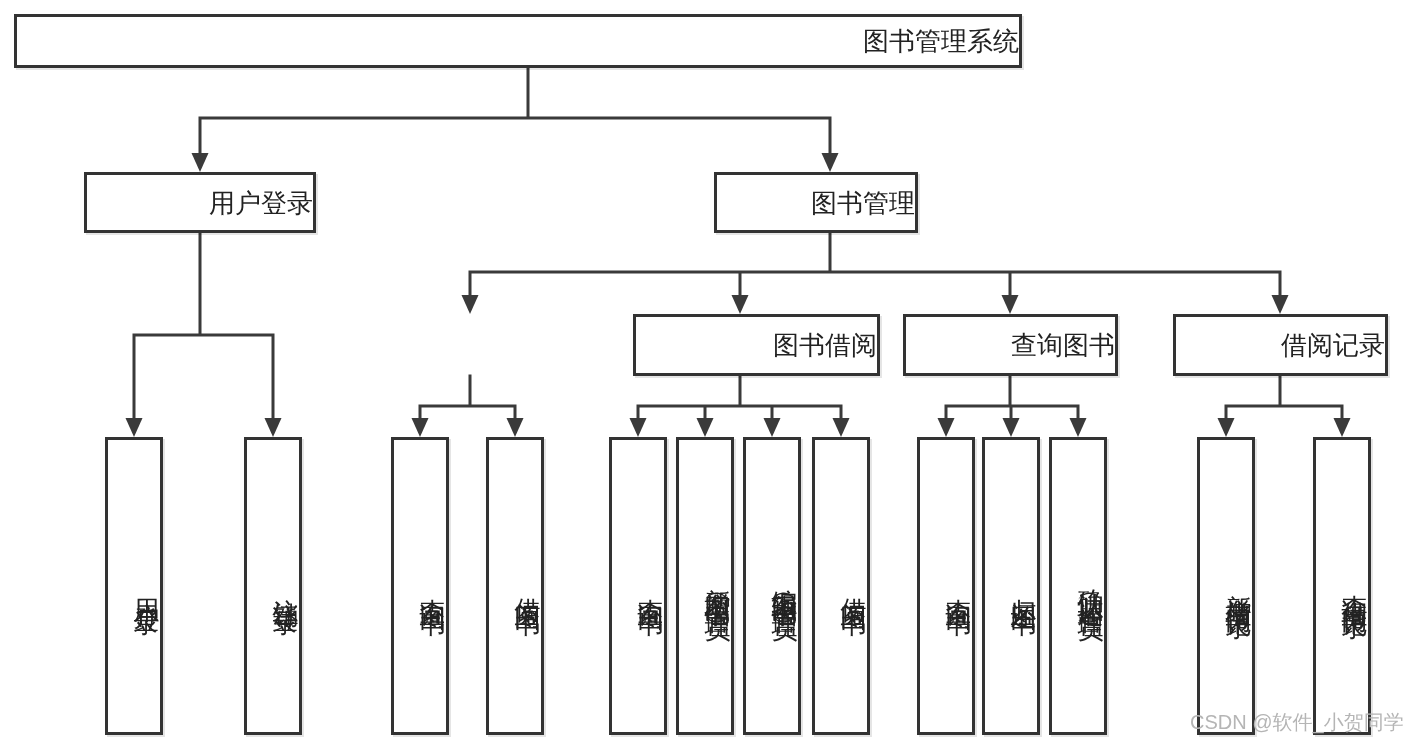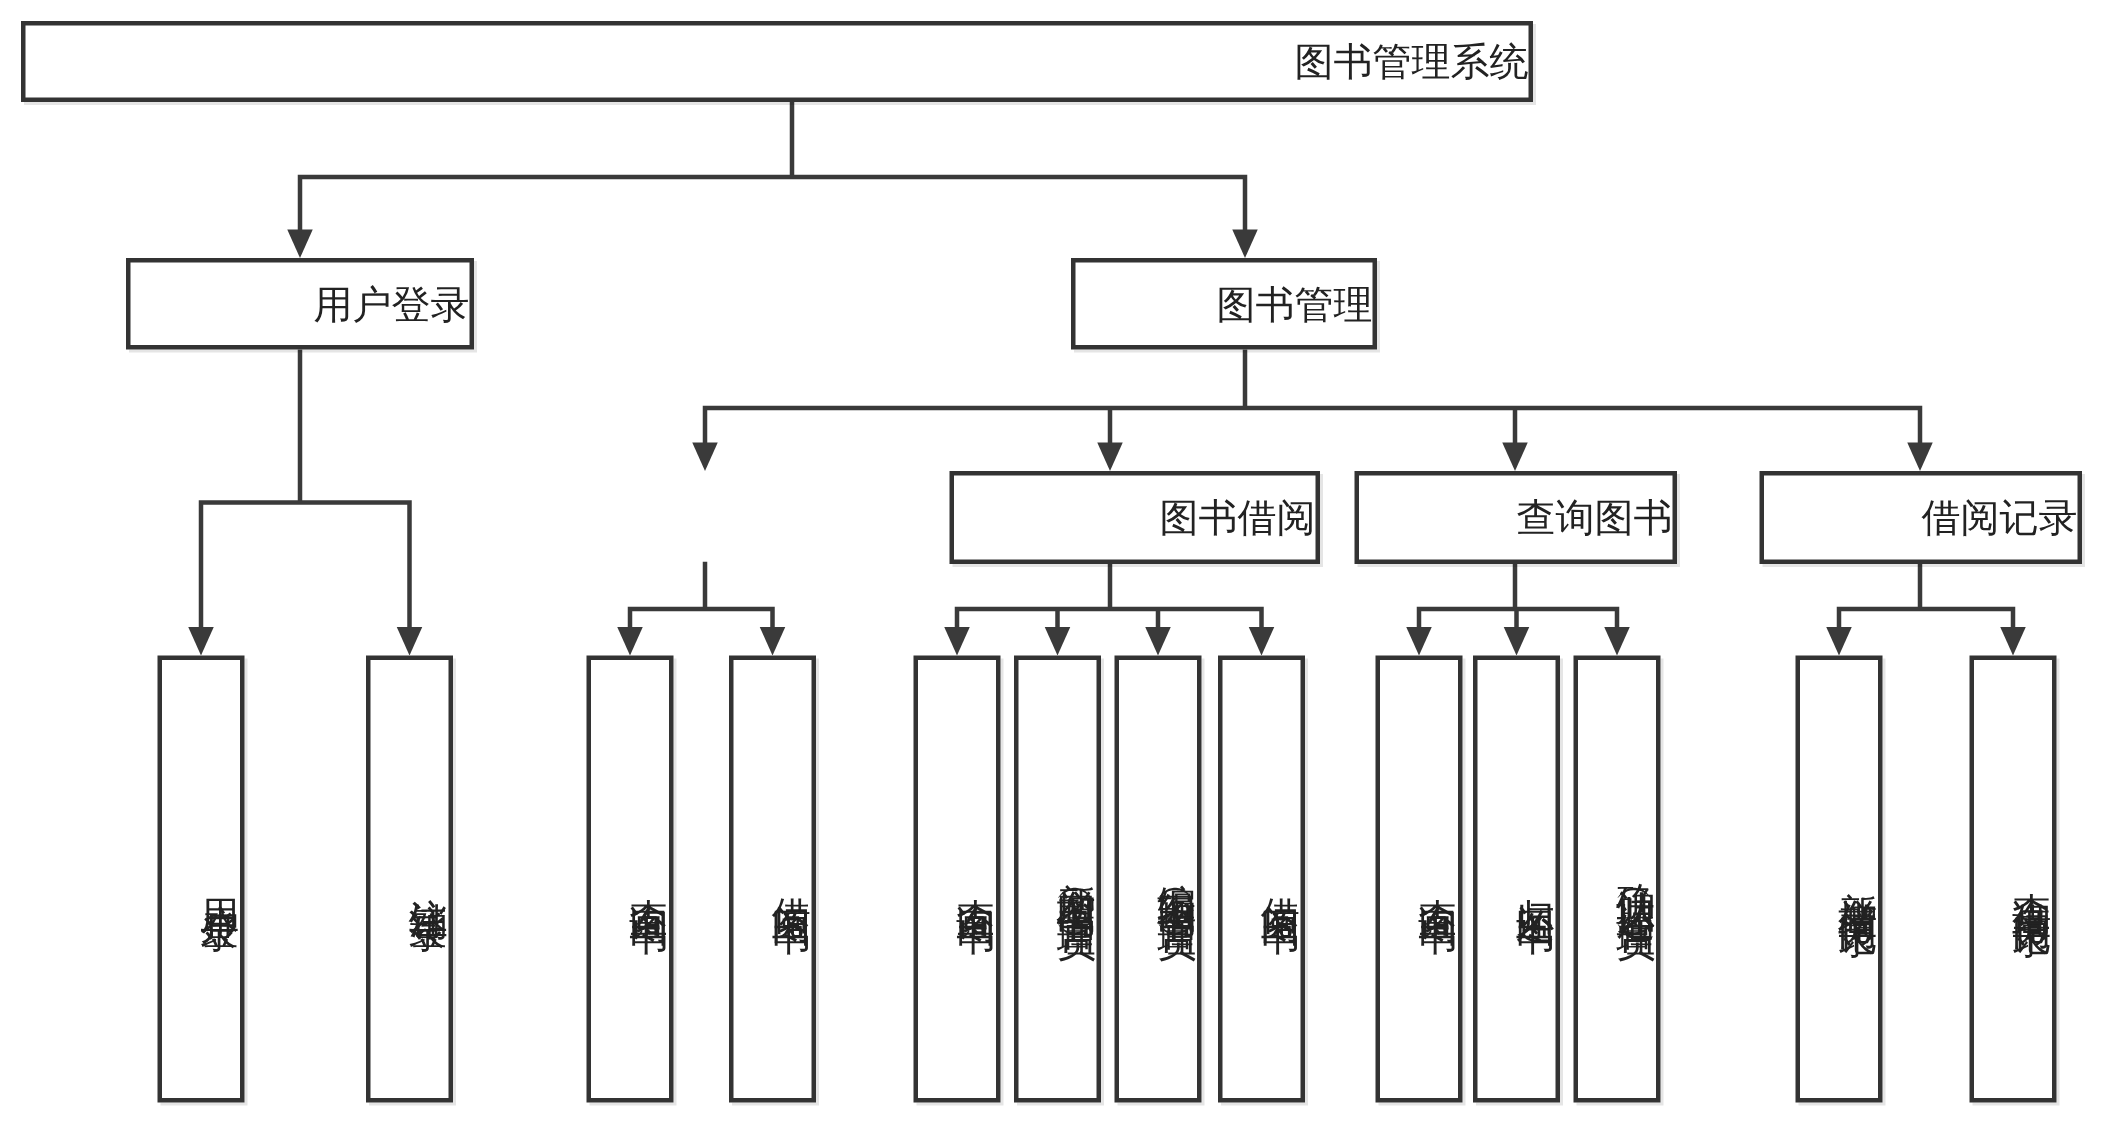--- a/index.html
+++ b/index.html
@@ -154,13 +154,14 @@
     <span class="label">确认归还（管理员）</span>
   </div>
 
   <div class="node leaf l-e1">
     <span class="label">新增借阅记录</span>
   </div>
   <div class="node leaf l-e2">
     <span class="label">查询借阅记录</span>
   </div>
 
+  <div class="watermark">CSDN @软件_小贺同学</div>
 </div>
 
 </body></html>

